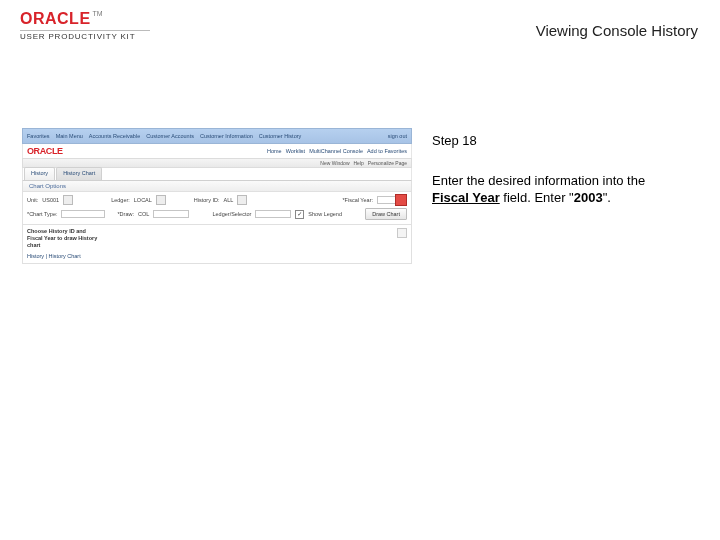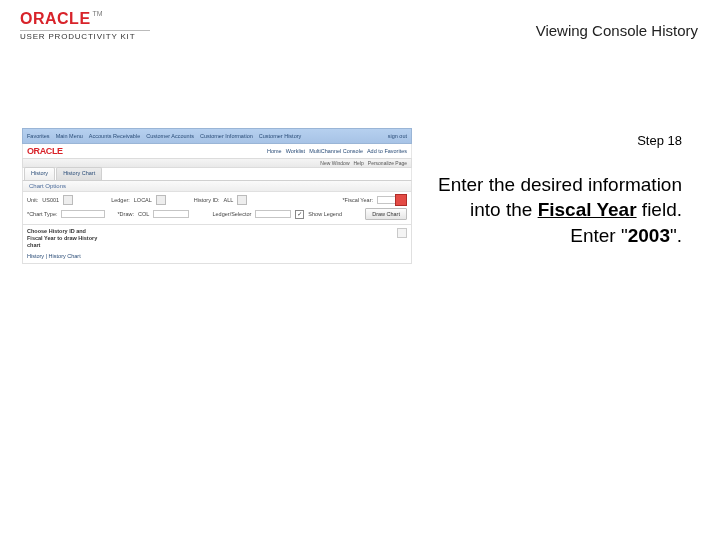--- a/index.html
+++ b/index.html
@@ -264,28 +264,27 @@
 
   
   .instructions {
     position: absolute;
     left: 432px;
     top: 4px;
     width: 250px;
     font-size: 13px;
     line-height: 1.35;
     color: #000;
-    text-align: right;
   }
   .step-label {
     margin-bottom: 22px;
     font-size: 13px;
   }
   .instr-body {
-    font-size: 19px;
+    font-size: 13px;
     margin-top: 14px;
   }
   .instr-body .b { font-weight: bold; }
   .instr-body .u { text-decoration: underline; }
 
 </style>
 </head>
 <body>
 
 <div class="header">

